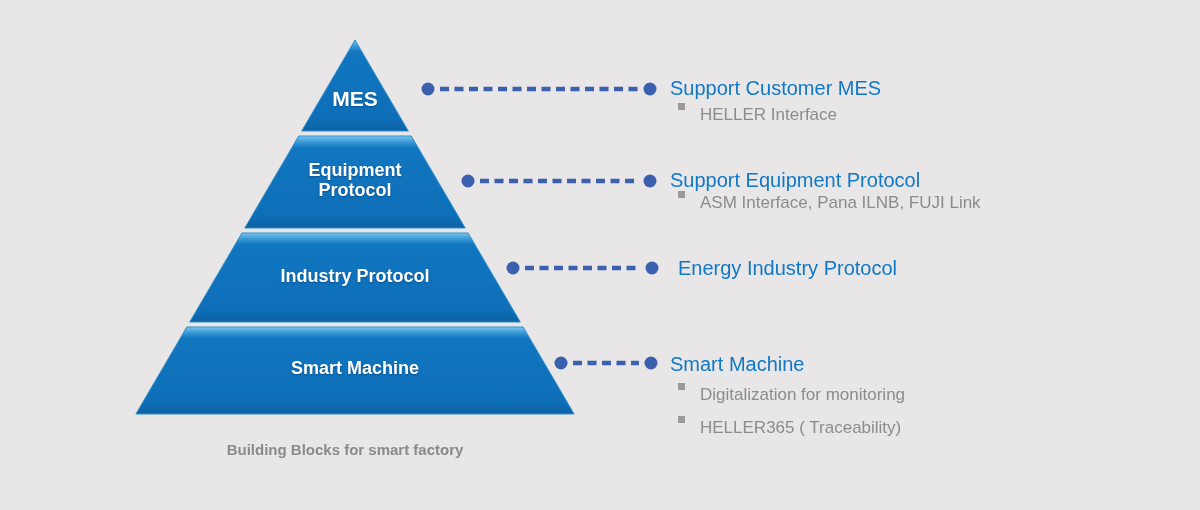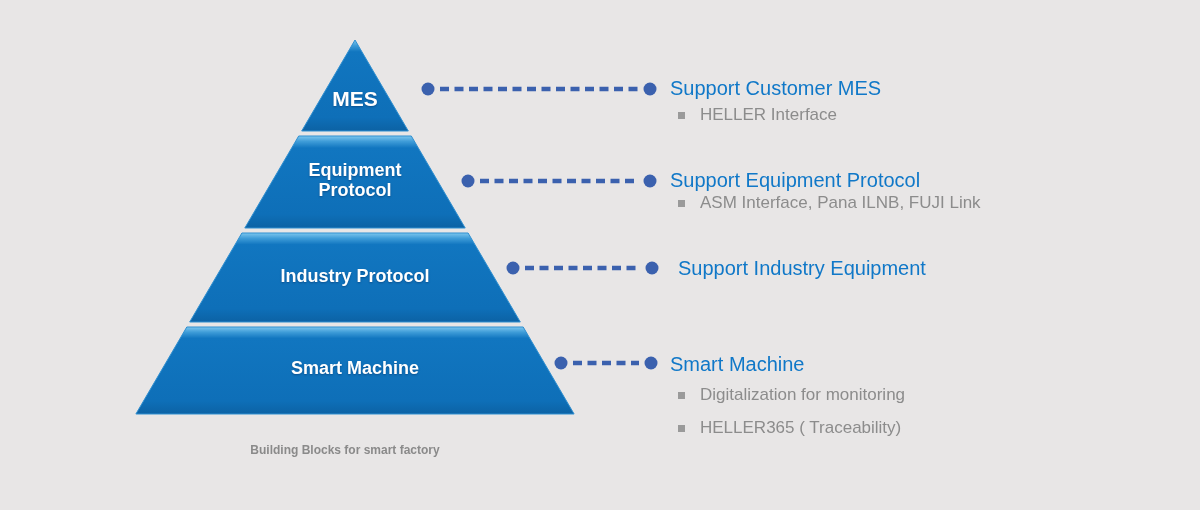--- a/index.html
+++ b/index.html
@@ -36,40 +36,40 @@
     color: #1078c8;
     font-weight: normal;
     font-size: 20px;
     line-height: 26px;
     white-space: nowrap;
   }
   .ann-item {
     position: absolute;
     left: 678px;
     display: flex;
-    align-items: center;
+    align-items: flex-start;
     gap: 15px;
     color: #8c8c8c;
     font-size: 17px;
     line-height: 24px;
     white-space: nowrap;
   }
   .bullet {
     width: 7px; height: 7px;
     background: #9a9a9a;
     flex: none;
   }
   .caption {
     position: absolute;
     left: 150px; top: 438px;
     width: 390px;
     text-align: center;
     color: #8a8a8a;
     font-weight: bold;
-    font-size: 12px;
+    font-size: 15px;
     line-height: 24px;
     white-space: nowrap;
   }
   .connector line   { stroke: #3b61ae; stroke-width: 4.5; }
   .connector circle { fill: #3b61ae; }
 </style>
 </head>
 <body>
 
 <div class="canvas">
@@ -131,21 +131,21 @@
     <span class="bullet"></span>
     <span>HELLER Interface</span>
   </div>
 
   <div class="ann-heading" style="top:167px">Support Equipment Protocol</div>
   <div class="ann-item" style="top:191px">
     <span class="bullet"></span>
     <span>ASM Interface, Pana ILNB, FUJI Link</span>
   </div>
 
-  <div class="ann-heading" style="top:255px; left:678px">Support Industry Equipment</div>
+  <div class="ann-heading" style="top:255px; left:678px">Energy Industry Protocol</div>
 
   <div class="ann-heading" style="top:351px">Smart Machine</div>
   <div class="ann-item" style="top:383px">
     <span class="bullet"></span>
     <span>Digitalization for monitoring</span>
   </div>
   <div class="ann-item" style="top:416px">
     <span class="bullet"></span>
     <span>HELLER365 ( Traceability)</span>
   </div>

